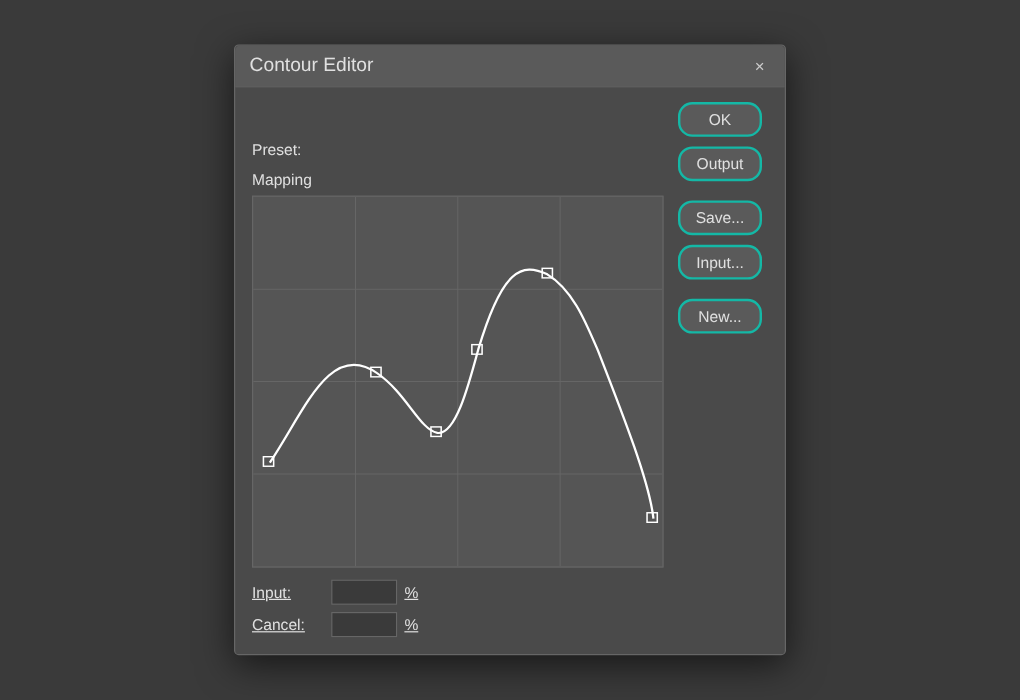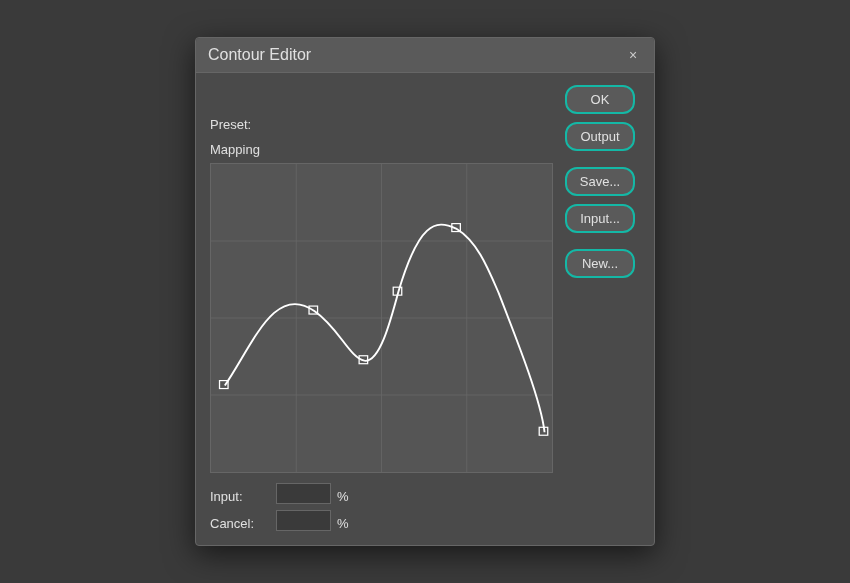--- a/index.html
+++ b/index.html
@@ -137,22 +137,23 @@
 
     .input-output-area {
       margin-top: 10px;
       display: flex;
       flex-direction: column;
       gap: 6px;
     }
 
     .io-row {
       display: flex;
-      align-items: flex-end;
+      align-items: center;
       gap: 6px;
+      text-decoration: underline;
     }
 
     .io-label {
       color: #e0e0e0;
       font-size: 13px;
       width: 60px;
     }
 
     .io-value {
       background: #3a3a3a;

